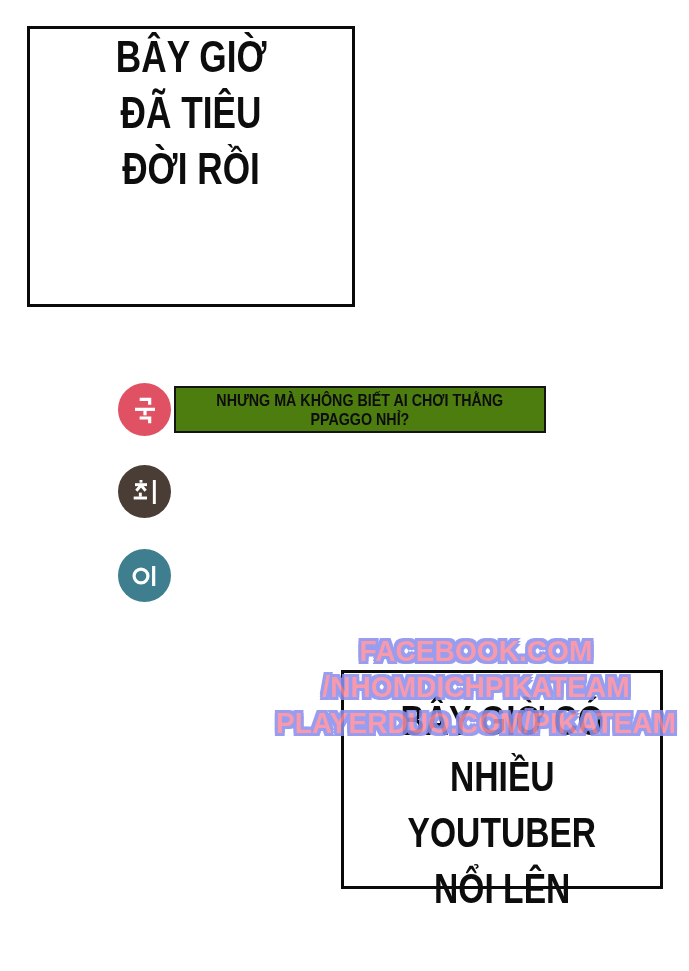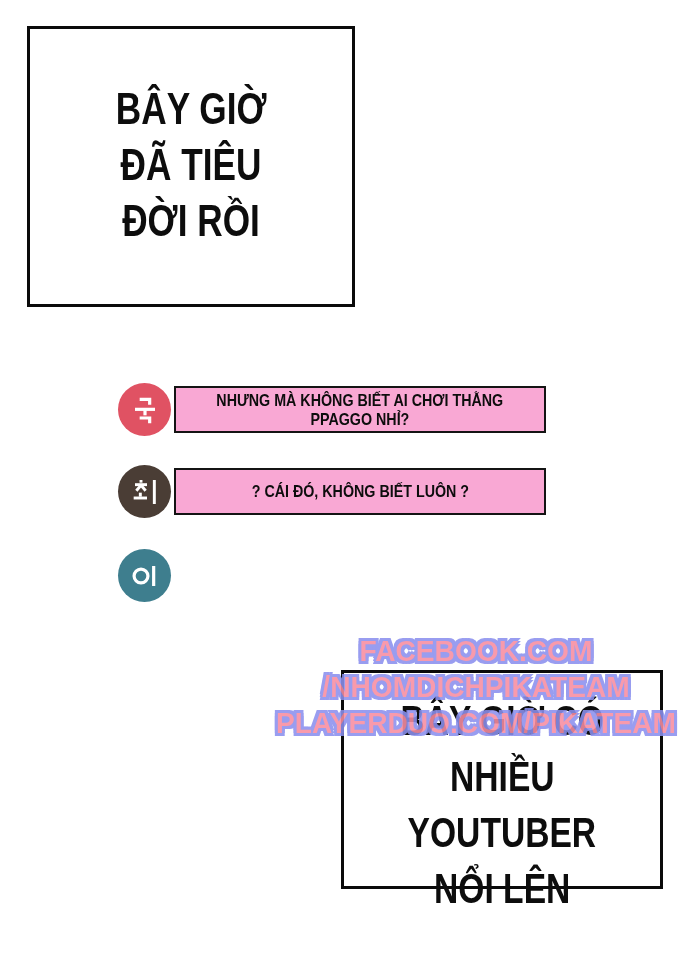--- a/index.html
+++ b/index.html
@@ -20,21 +20,20 @@
     border: 3px solid #0a0a0a;
     display: flex;
     flex-direction: column;
     justify-content: flex-start;
     align-items: center;
     text-align: center;
   }
   #top-box {
     left: 27px; top: 26px;
     width: 328px; height: 281px;
-    padding-top: 52px;
   }
   #bottom-box {
     left: 341px; top: 670px;
     width: 322px; height: 219px;
     padding-top: 20px;
     z-index: 1;
   }
   .narration-text {
     font-weight: bold;
     font-size: 44px;
@@ -66,21 +65,21 @@
   }
   #chat-row-1 .avatar { background: #e05263; }
   #chat-row-2 .avatar { background: #4a3d35; }
   #chat-row-3 .avatar { background: #3e7e8e; }
   .avatar svg { display: block; }
 
   .speech-box {
     position: absolute;
     left: 56px; top: 3px;
     width: 372px; height: 47px;
-    background: #f9a8d4;
+    background: #4d7c0f;
     border: 2px solid #141414;
     display: flex;
     flex-direction: column;
     align-items: center;
     justify-content: center;
     text-align: center;
   }
   .speech-text {
     font-weight: bold;
     font-size: 17px;
@@ -148,23 +147,20 @@
         <path d="M9,3 V5"></path>
         <path d="M4.5,6.5 H13.5"></path>
         <path d="M9,7 L5.5,11"></path>
         <path d="M9,7 L12.5,11"></path>
         <path d="M8.5,12.5 V15.5"></path>
         <path d="M3.5,16.5 H13.5"></path>
         <path d="M19,3 V21"></path>
       </g>
     </svg>
   </div>
-  <div class="speech-box">
-    <div class="speech-text">? CÁI ĐÓ, KHÔNG BIẾT LUÔN ?</div>
-  </div>
 </div>
 
 <div class="chat-row" id="chat-row-3">
   <div class="avatar" aria-label="이">
     <svg width="32" height="32" viewBox="0 0 24 24">
       <g stroke="#ffffff" stroke-width="2.4" fill="none">
         <circle cx="9" cy="12" r="5.2"></circle>
         <path d="M18.5,4.5 V19.5"></path>
       </g>
     </svg>

